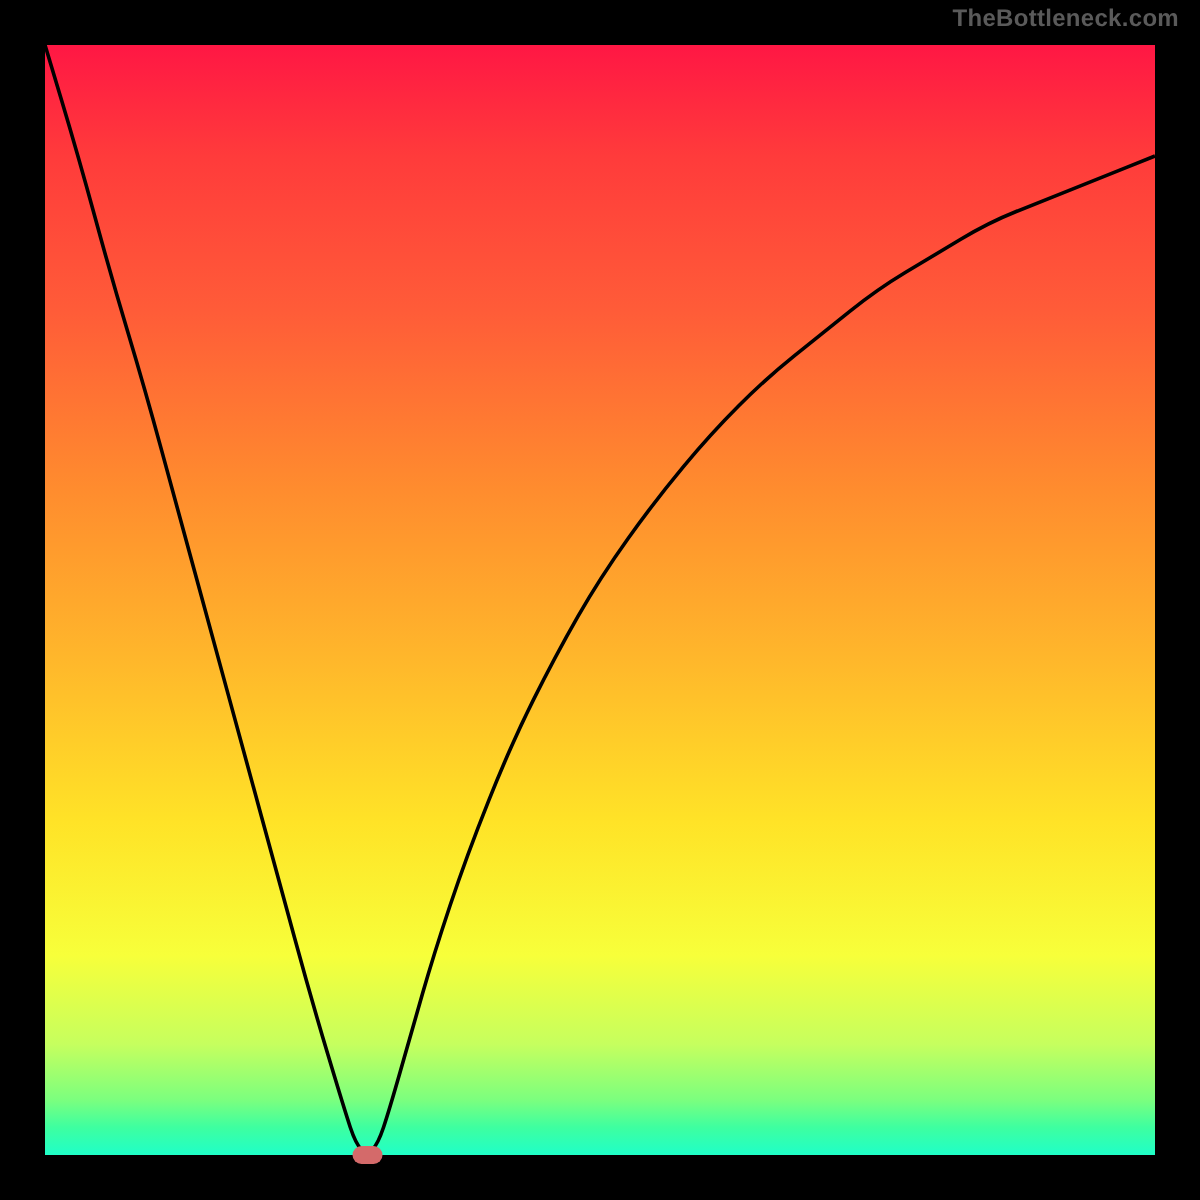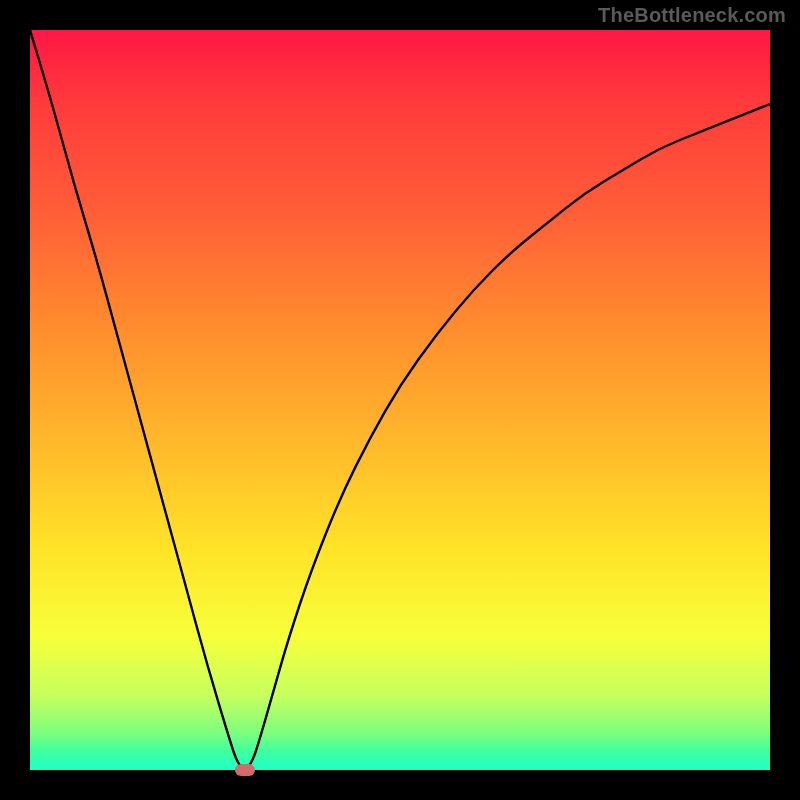--- a/index.html
+++ b/index.html
@@ -15,21 +15,21 @@
     position: relative;
     width: 800px;
     height: 800px;
     background: #000;
   }
   .watermark {
     position: absolute;
     top: 4px;
     right: 14px;
     color: #5a5a5a;
-    font-size: 20px;
+    font-size: 16px;
     font-weight: 600;
     letter-spacing: 0.2px;
     user-select: none;
   }
   .plot-wrap {
     position: absolute;
     left: 30px;
     top: 30px;
     width: 740px;
     height: 740px;

